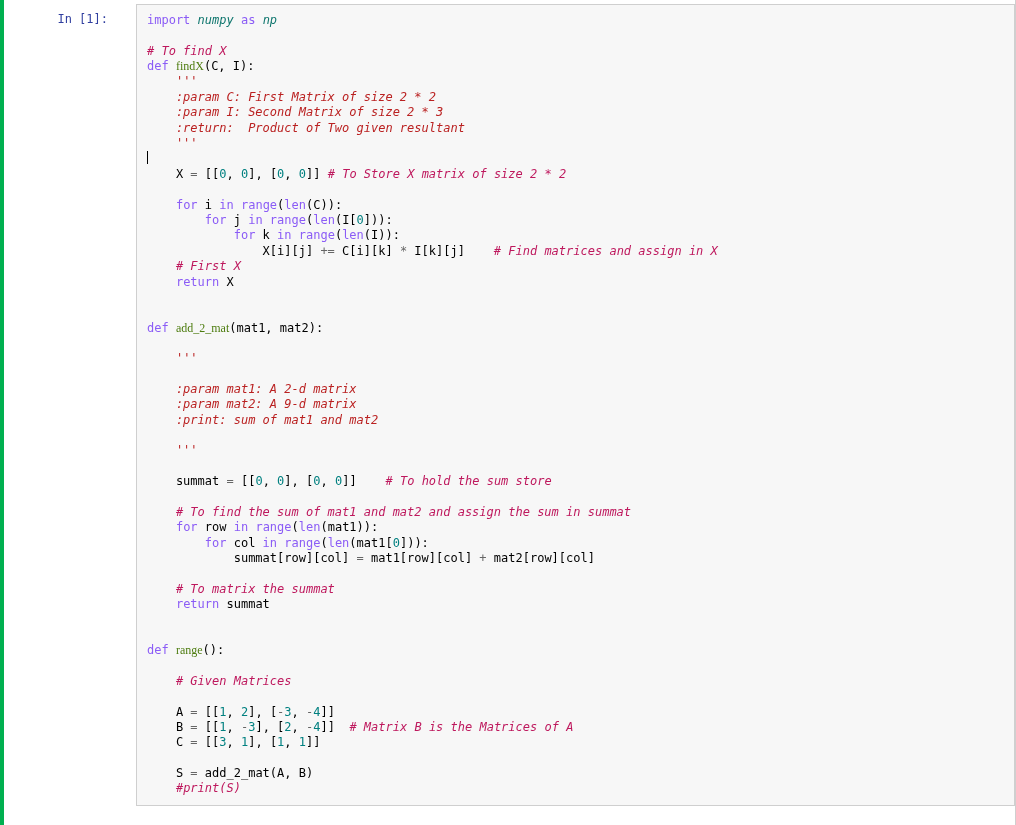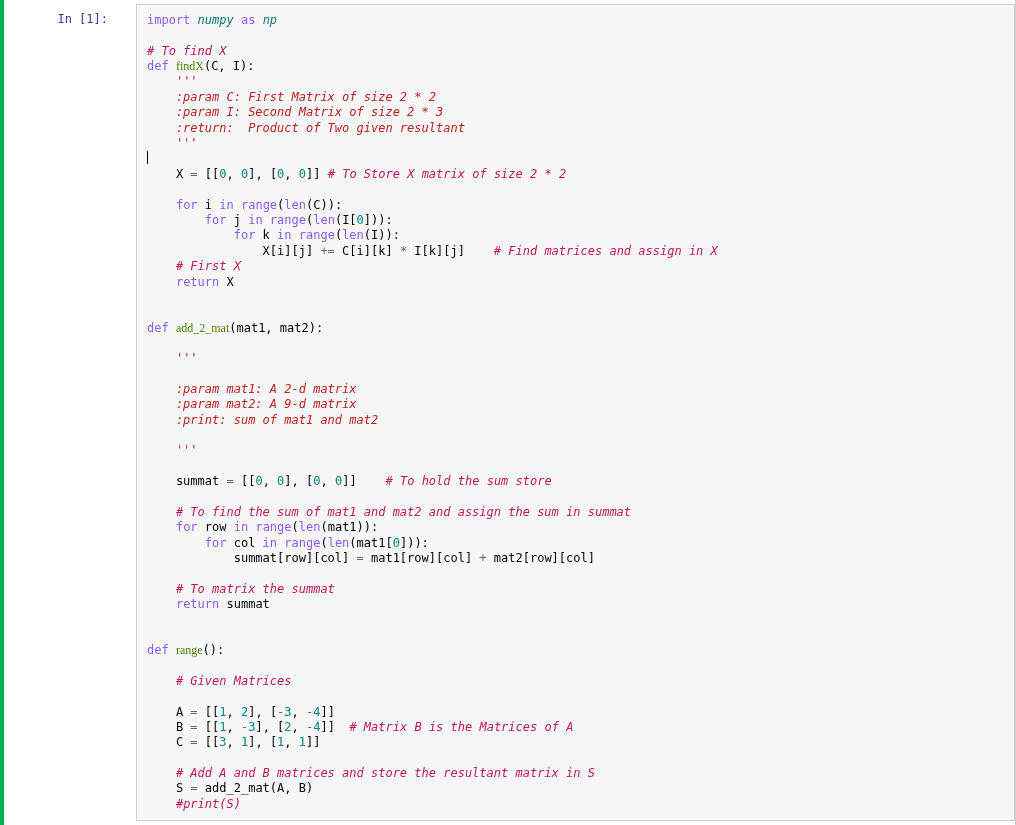--- a/index.html
+++ b/index.html
@@ -102,18 +102,17 @@
 
 
 <span class="tok-kw">def</span> <span class="tok-func">range</span>():
 
     <span class="tok-cmt"># Given Matrices</span>
 
     A <span class="tok-op">=</span> [[<span class="tok-num">1</span>, <span class="tok-num">2</span>], [<span class="tok-op">-</span><span class="tok-num">3</span>, <span class="tok-op">-</span><span class="tok-num">4</span>]]
     B <span class="tok-op">=</span> [[<span class="tok-num">1</span>, <span class="tok-op">-</span><span class="tok-num">3</span>], [<span class="tok-num">2</span>, <span class="tok-op">-</span><span class="tok-num">4</span>]]  <span class="tok-cmt"># Matrix B is the Matrices of A</span>
     C <span class="tok-op">=</span> [[<span class="tok-num">3</span>, <span class="tok-num">1</span>], [<span class="tok-num">1</span>, <span class="tok-num">1</span>]]
 
-    <span class="tok-cmt"># Add A and B matrices and store the resultant matrix in S</span>
     S <span class="tok-op">=</span> add_2_mat(A, B)
     <span class="tok-cmt">#print(S)</span>
 </div>
   </div>
 </div>
 
 </body></html>

